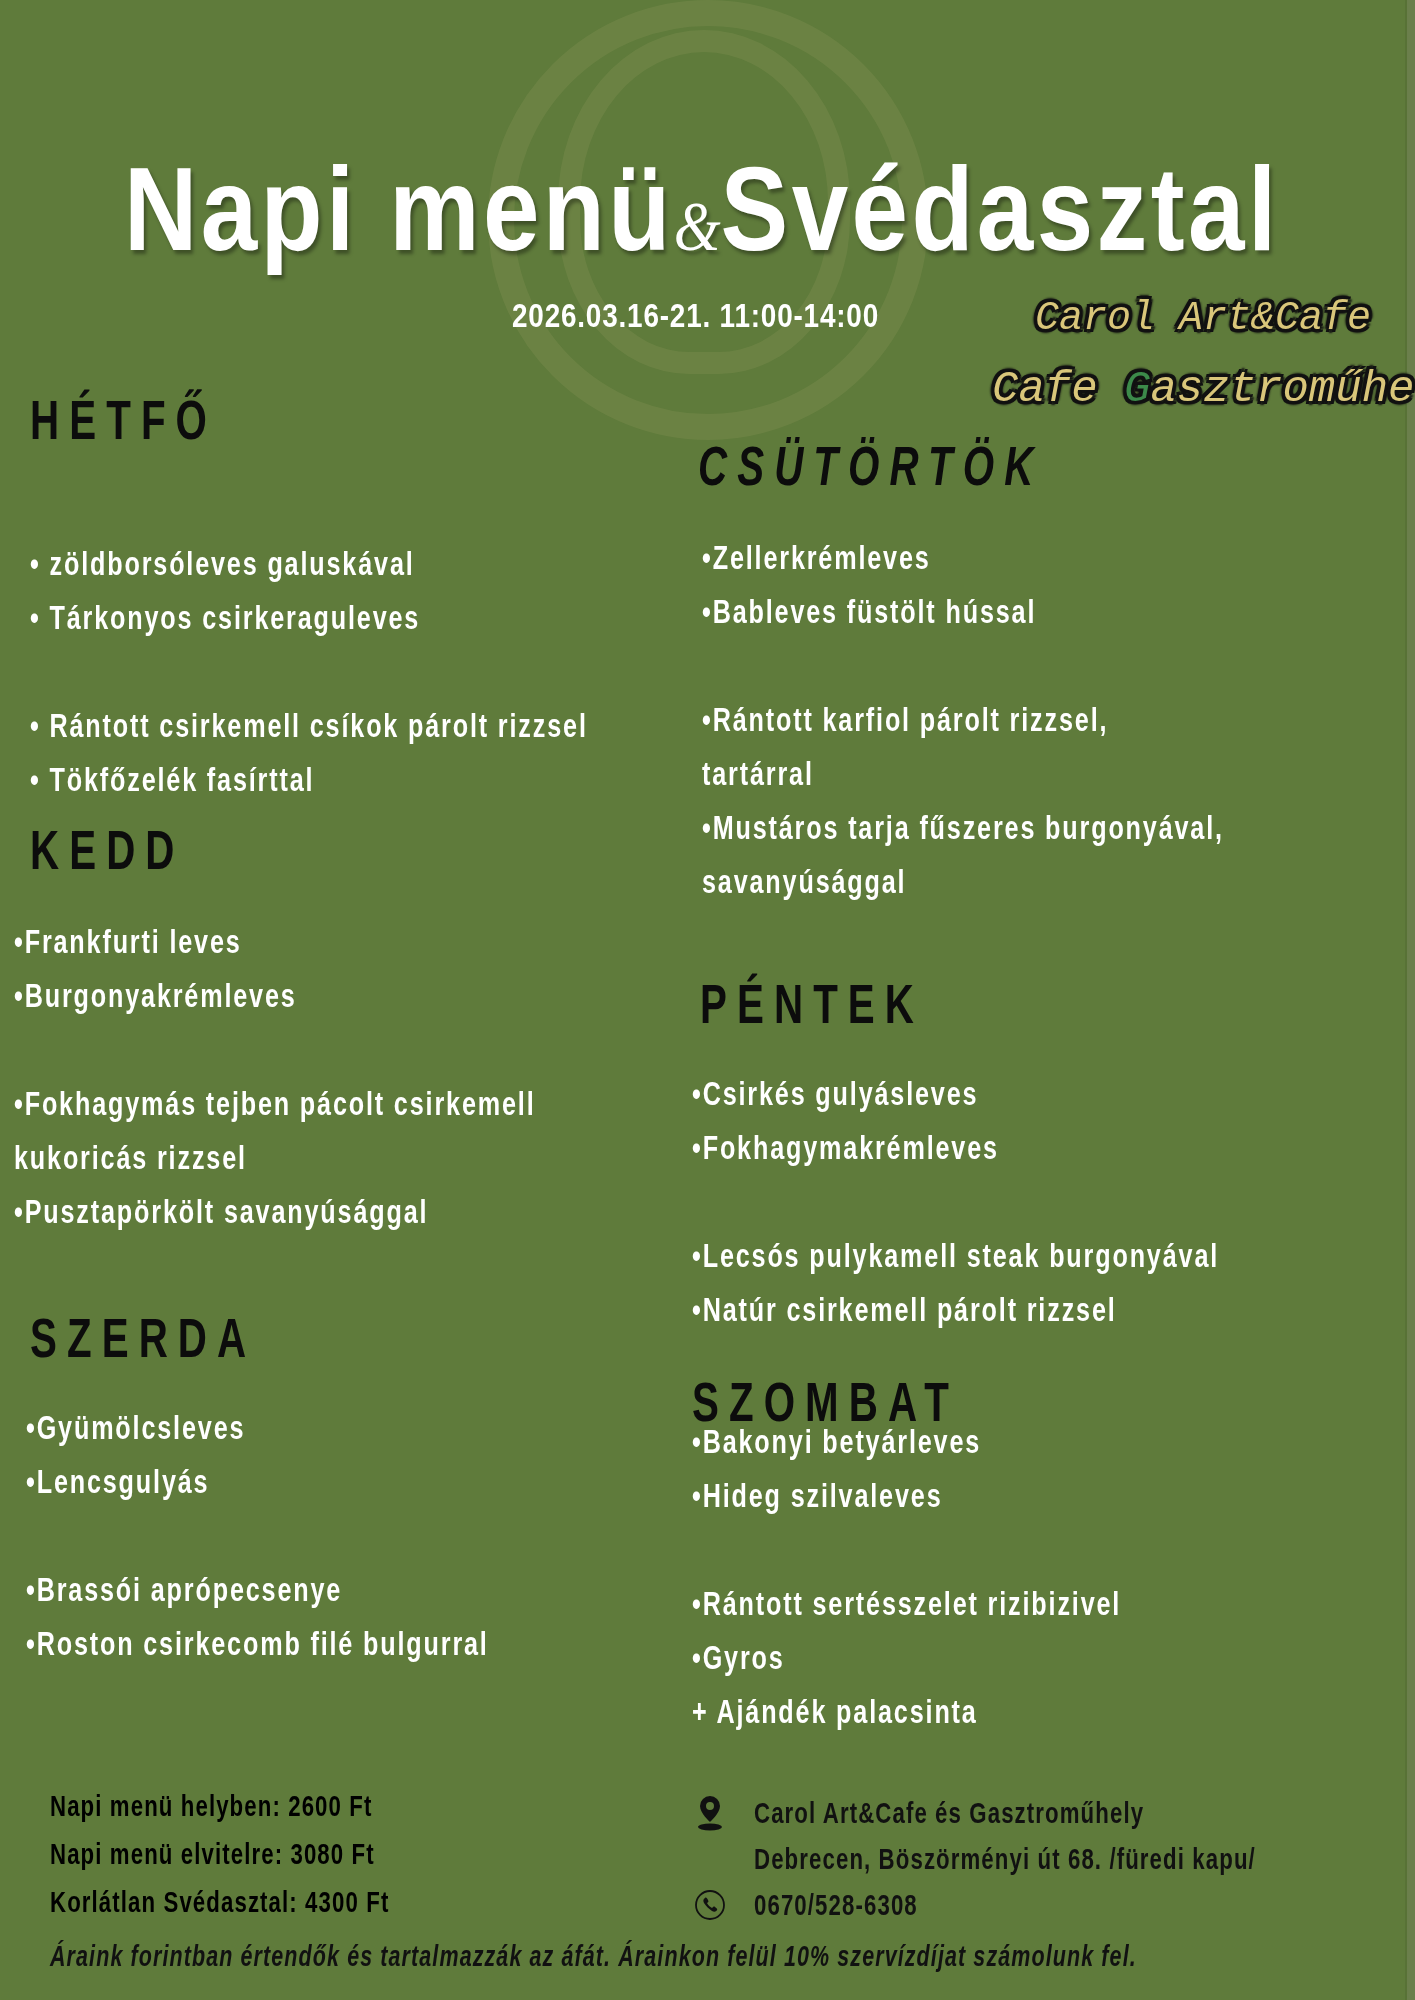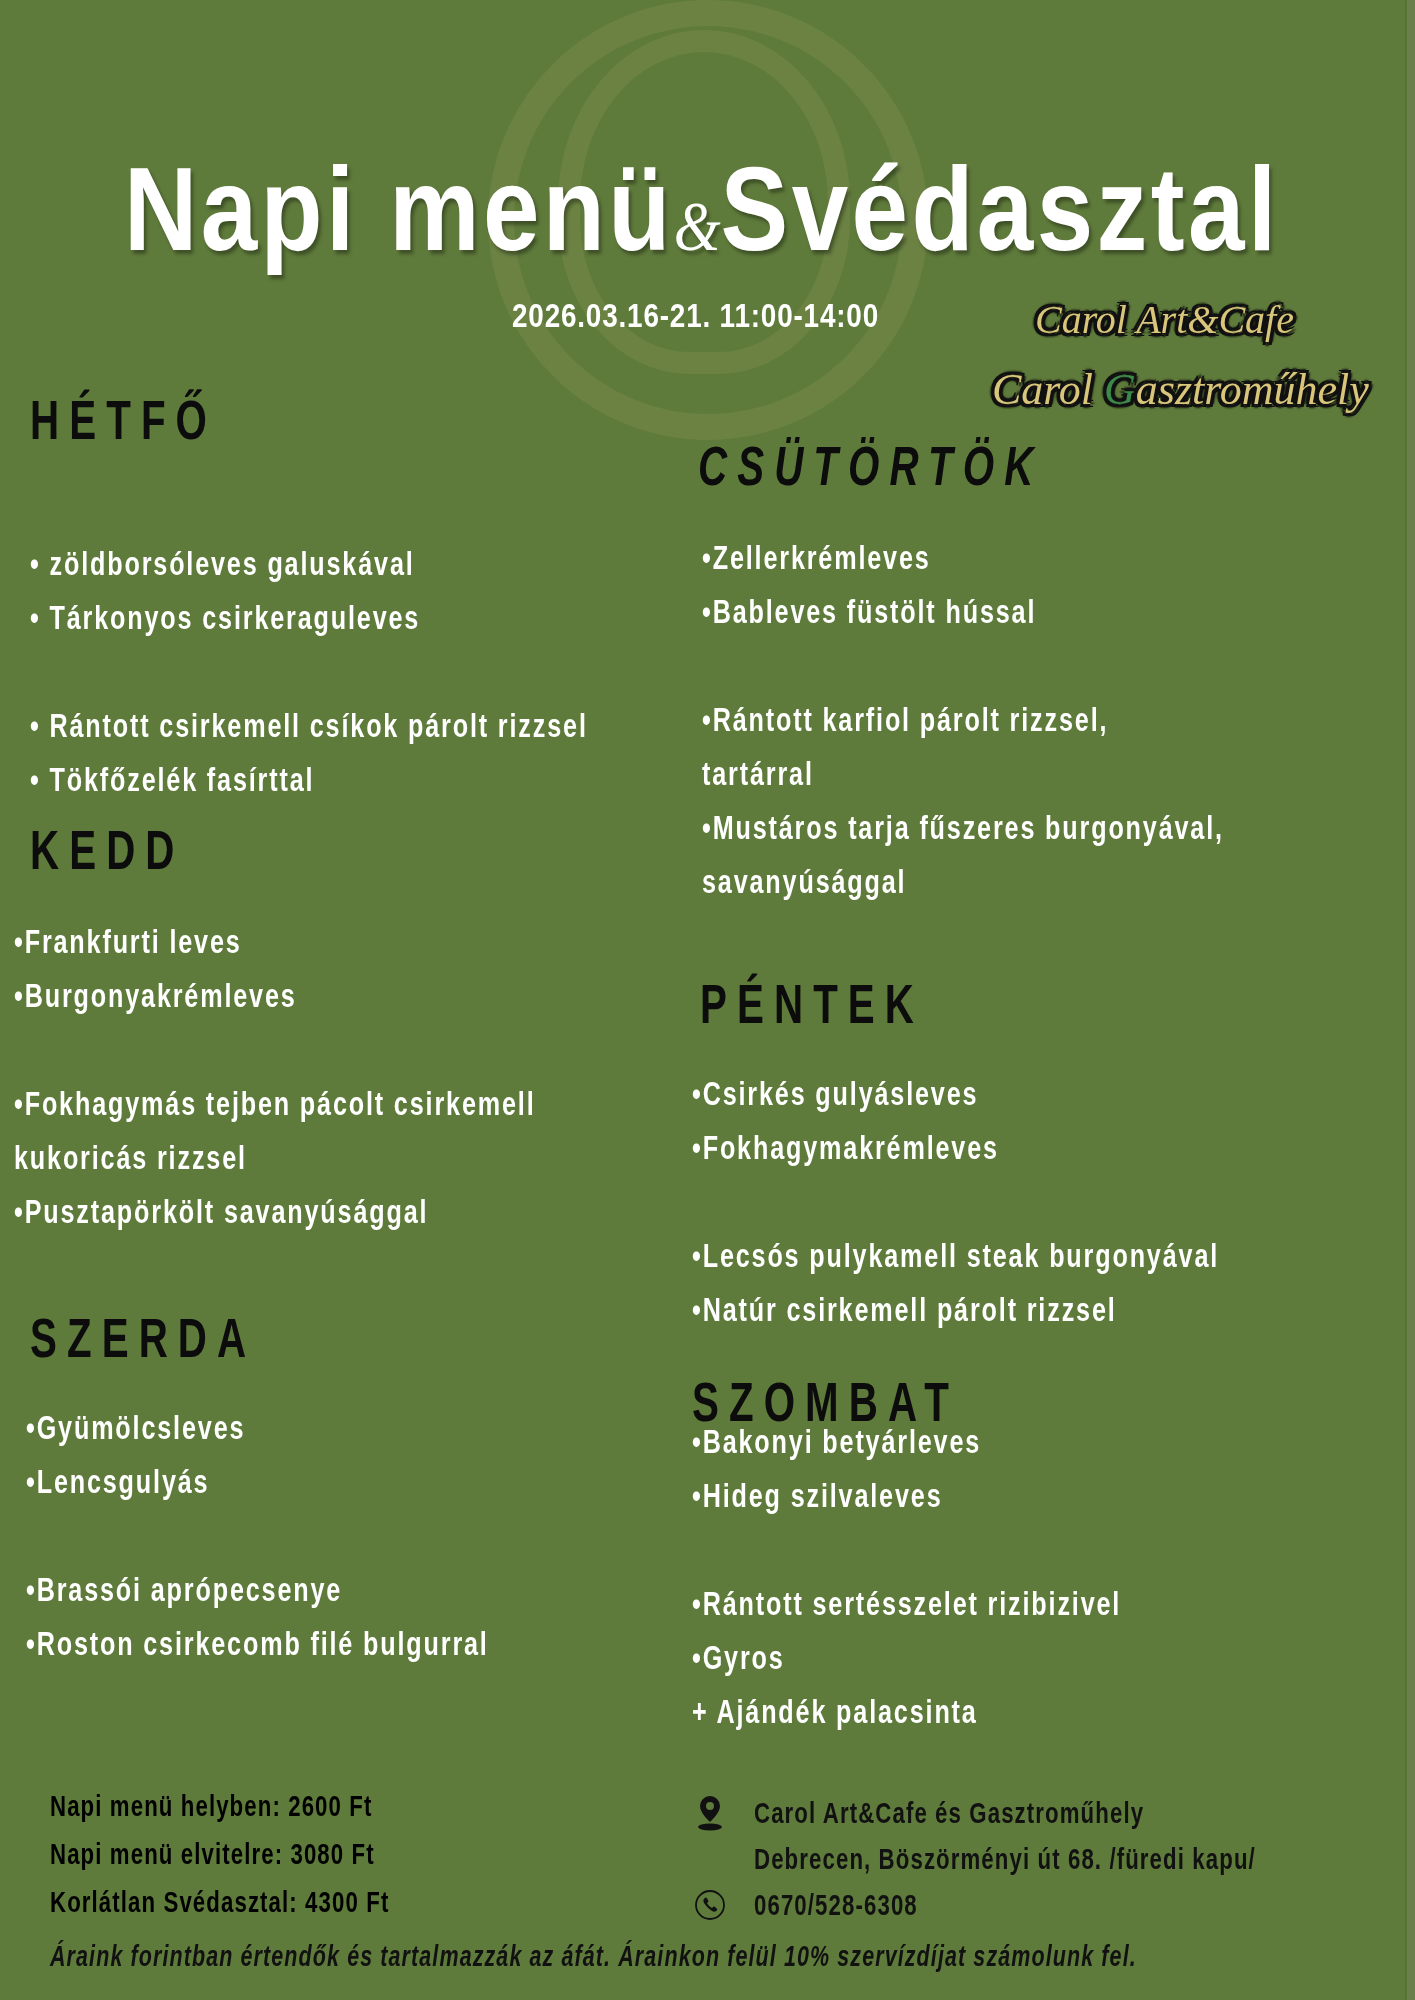--- a/index.html
+++ b/index.html
@@ -22,21 +22,21 @@
     color: #fff; font-family: "Liberation Sans", sans-serif; font-weight: bold;
     font-size: 118px; letter-spacing: 4px; transform: scaleX(0.86); transform-origin: left top;
     text-shadow: 3px 4px 4px rgba(0,0,0,0.35); line-height: 1;
   }
   .title .amp { font-family: "Liberation Serif", serif; font-style: italic; font-weight: normal; font-size: 70px; letter-spacing: 0; }
   .dates {
     position: absolute; left: 512px; top: 296px; color: #fff; font-weight: bold;
     font-size: 34px; letter-spacing: 1px; transform: scaleX(0.82); transform-origin: left top; white-space: nowrap;
   }
   .script {
-    position: absolute; font-family: Liberation Serif, serif; font-style: italic;
+    position: absolute; font-family: Liberation Mono, monospace; font-style: italic;
     color: #d9c67a; white-space: nowrap;
     text-shadow: -3px -3px 0 #111, 3px -3px 0 #111, -3px 3px 0 #111, 3px 3px 0 #111, 0 4px 2px #111, 0 -4px 2px #111, 4px 0 2px #111, -4px 0 2px #111;
   }
   .script-1 { left: 1035px; top: 296px; font-size: 40px; }
   .script-2 { left: 992px; top: 364px; font-size: 44px; }
   .script-2 .g { color: #3c8a4a; }
   .day {
     position: absolute; color: #0c0c0c; font-weight: bold; font-size: 56px;
     letter-spacing: 14px; transform: scaleX(0.72); transform-origin: left top; white-space: nowrap; line-height: 1;
   }
@@ -66,21 +66,21 @@
 <div class="watermark">
   <div class="ring r1"></div>
   <div class="ring r2"></div>
 </div>
 
 <div class="title"><span>Napi menü</span><span class="amp">&amp;</span><span>Svédasztal</span></div>
 
 <div class="dates">2026.03.16-21.  11:00-14:00</div>
 
 <div class="script script-1">Carol Art&amp;Cafe</div>
-<div class="script script-2"><span>Carol </span><span class="g">G</span><span>asztroműhely</span></div>
+<div class="script script-2"><span>Cafe </span><span class="g">G</span><span>asztroműhely</span></div>
 
 <div class="day" style="left:30px; top:392px;">HÉTFŐ</div>
 <div class="items" style="left:30px; top:492px;margin-top:44px;">
   <div>• zöldborsóleves galuskával</div>
   <div>• Tárkonyos csirkeraguleves</div>
   <div class="gap"></div>
   <div>• Rántott csirkemell csíkok párolt rizzsel</div>
   <div>• Tökfőzelék fasírttal</div>
 </div>
 

